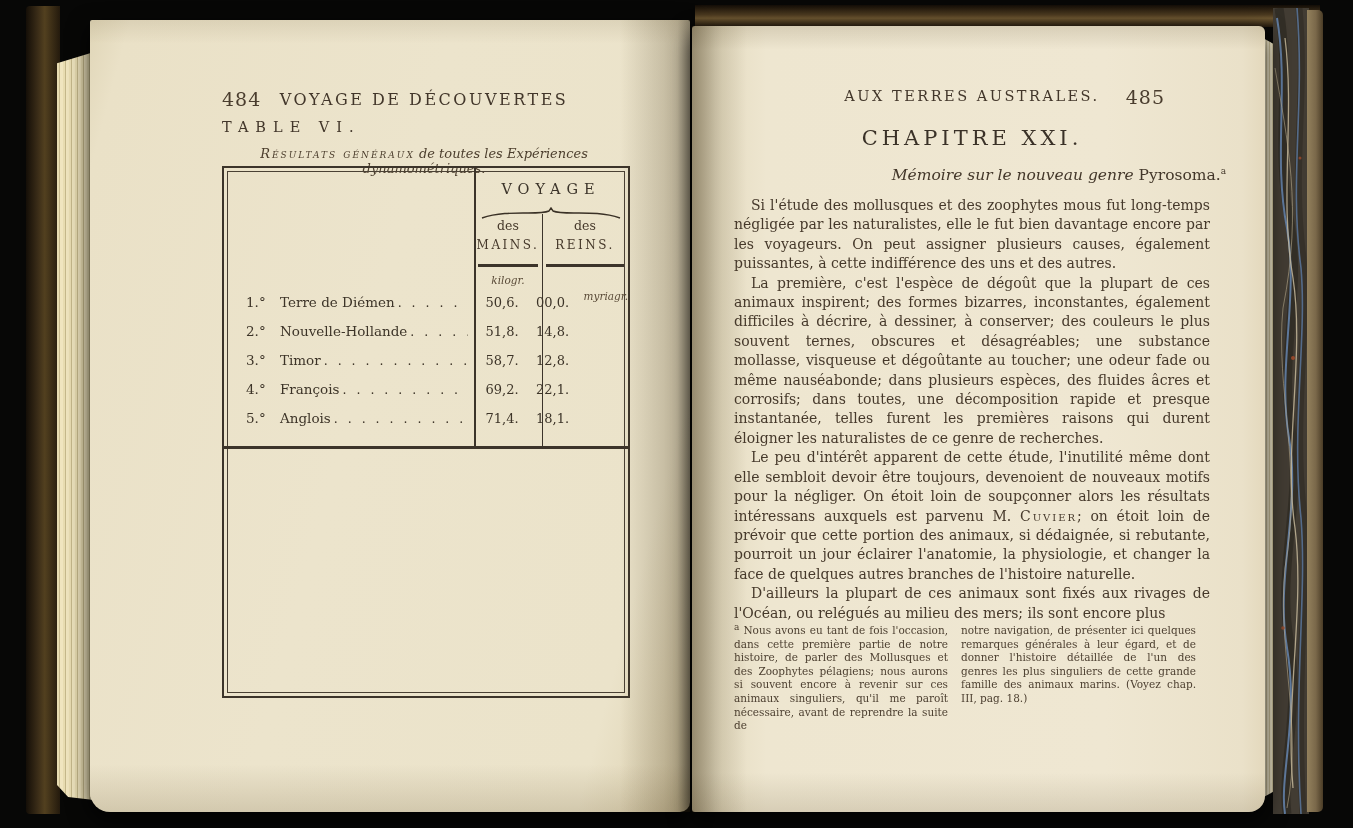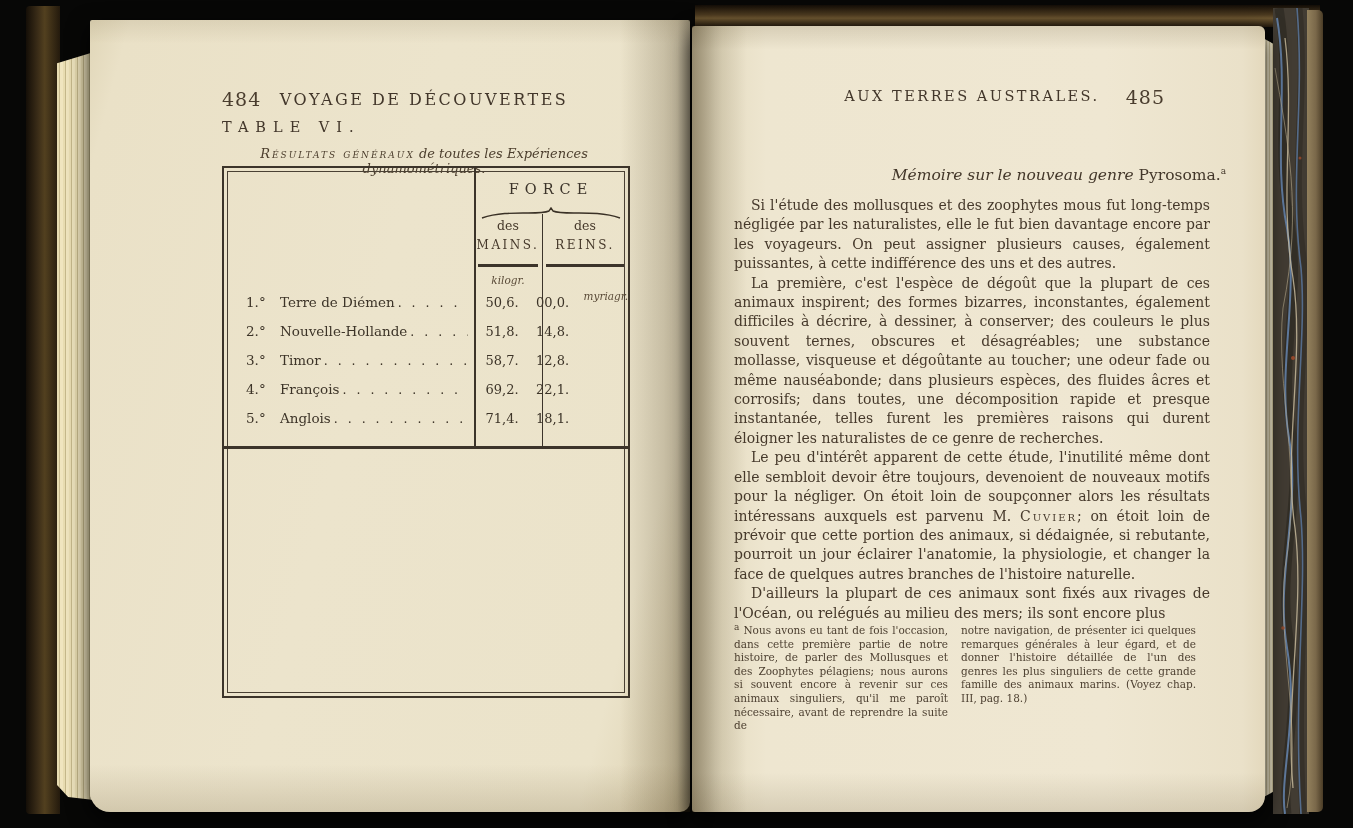--- a/index.html
+++ b/index.html
@@ -127,21 +127,21 @@
     <div class="lp-num">484</div>
     <div class="lp-head">VOYAGE DE DÉCOUVERTES</div>
     <div class="lp-tabletitle">TABLE VI.</div>
     <div class="lp-caption"><span class="sc-lead">Résultats généraux</span><span> de toutes les Expériences dynamométriques.</span></div>
 
     <div class="dyn-table">
       <div class="dyn-inner"></div>
       <div class="tl v1"></div>
       <div class="tl v2"></div>
       <div class="tl hx"></div>
-      <div class="th-force">FORCE</div>
+      <div class="th-force">VOYAGE</div>
       <div class="brace">
         <svg width="142" height="12" viewBox="0 0 142 12">
           <path d="M2,11 C28,2 58,9 69,4 L71,1 L73,4 C84,9 114,2 140,11" stroke="#3a3126" stroke-width="1.4" fill="none"></path>
         </svg>
       </div>
       <div class="th-des1">des</div>
       <div class="th-des2">des</div>
       <div class="th-col1">MAINS.</div>
       <div class="th-col2">REINS.</div>
       <div class="tl rule1"></div>
@@ -187,20 +187,21 @@
         </div>
       </div>
     </div>
 
     <div class="gutter-overlay"></div>
   </div>
 
   <div class="page right-page">
     <div class="rp-head">AUX TERRES AUSTRALES.</div>
     <div class="rp-num">485</div>
+    <div class="rp-chapter">CHAPITRE XXI.</div>
     <div class="rp-subtitle"><span class="it">Mémoire sur le nouveau genre </span><span>Pyrosoma.</span><sup>a</sup></div>
 
     <div class="rp-body">
       <p>Si l'étude des mollusques et des zoophytes mous fut long-temps négligée par les naturalistes, elle le fut bien davantage encore par les voyageurs. On peut assigner plusieurs causes, également puissantes, à cette indifférence des uns et des autres.</p>
       <p>La première, c'est l'espèce de dégoût que la plupart de ces animaux inspirent; des formes bizarres, inconstantes, également difficiles à décrire, à dessiner, à conserver; des couleurs le plus souvent ternes, obscures et désagréables; une substance mollasse, visqueuse et dégoûtante au toucher; une odeur fade ou même nauséabonde; dans plusieurs espèces, des fluides âcres et corrosifs; dans toutes, une décomposition rapide et presque instantanée, telles furent les premières raisons qui durent éloigner les naturalistes de ce genre de recherches.</p>
       <p><span>Le peu d'intérêt apparent de cette étude, l'inutilité même dont elle sembloit devoir être toujours, devenoient de nouveaux motifs pour la négliger. On étoit loin de soupçonner alors les résultats intéressans auxquels est parvenu M. </span><span class="name-caps">Cuvier</span><span>; on étoit loin de prévoir que cette portion des animaux, si dédaignée, si rebutante, pourroit un jour éclairer l'anatomie, la physiologie, et changer la face de quelques autres branches de l'histoire naturelle.</span></p>
       <p>D'ailleurs la plupart de ces animaux sont fixés aux rivages de l'Océan, ou relégués au milieu des mers; ils sont encore plus</p>
     </div>
 
     <div class="rp-footnote">

